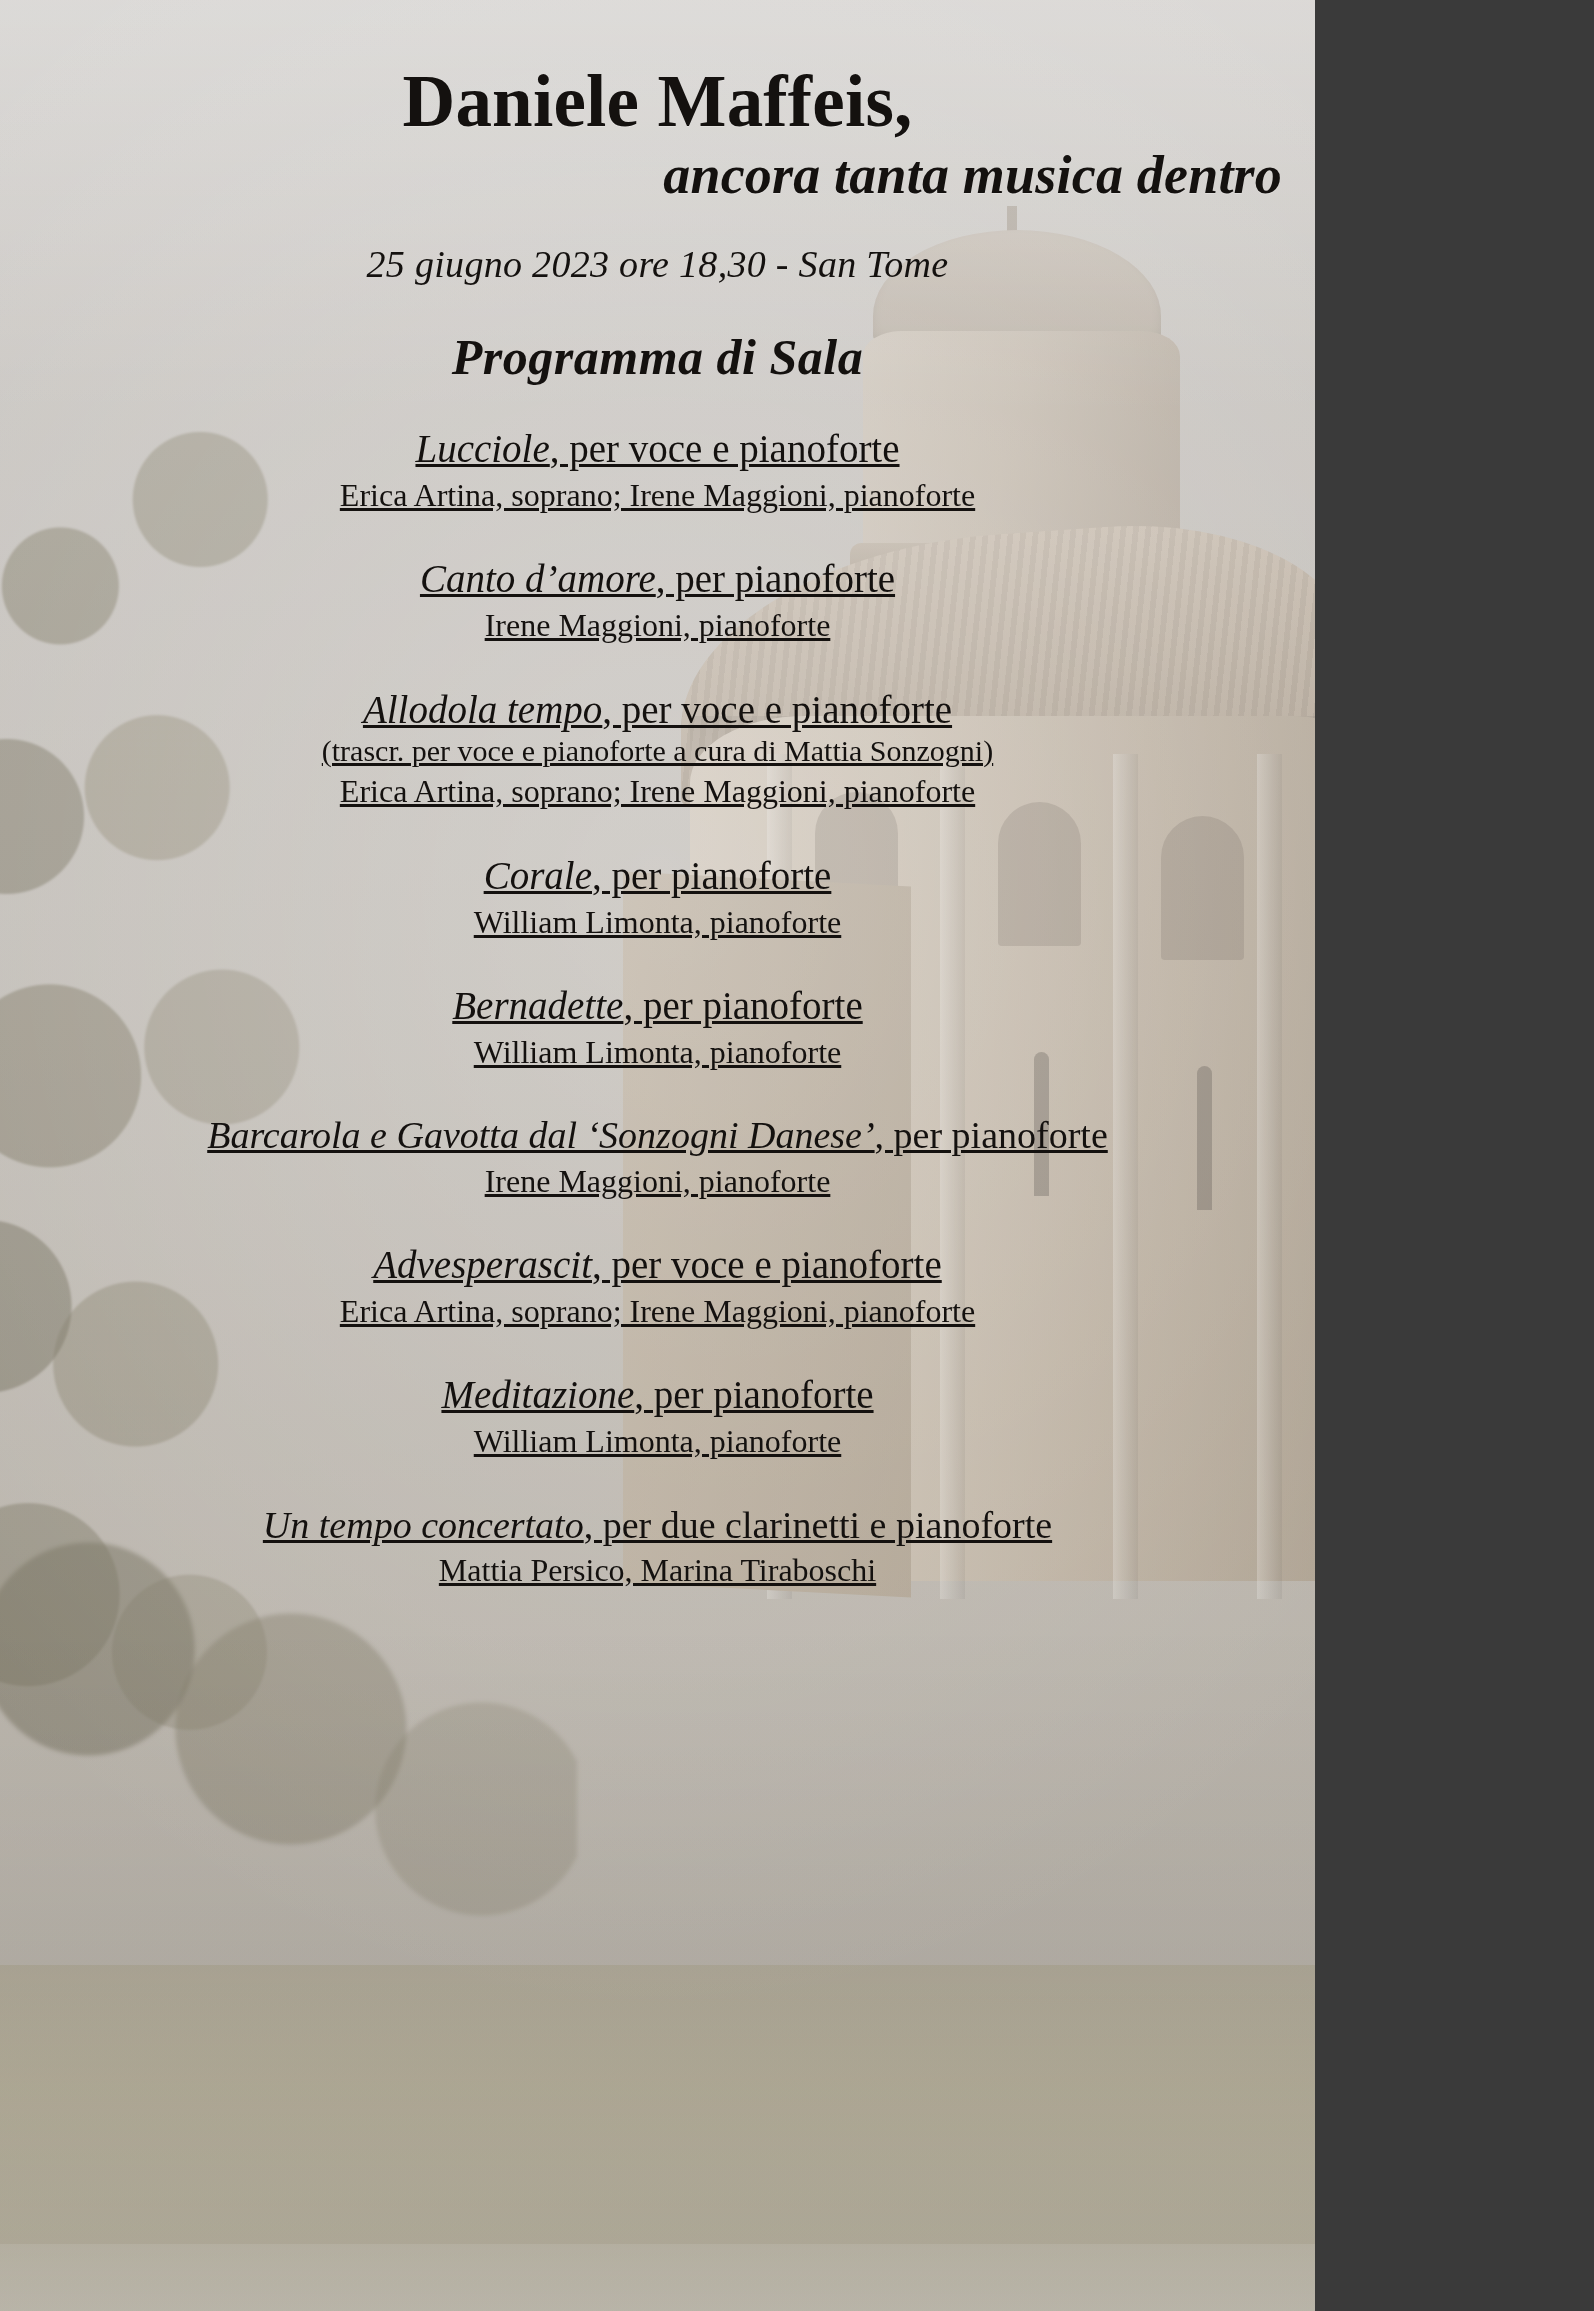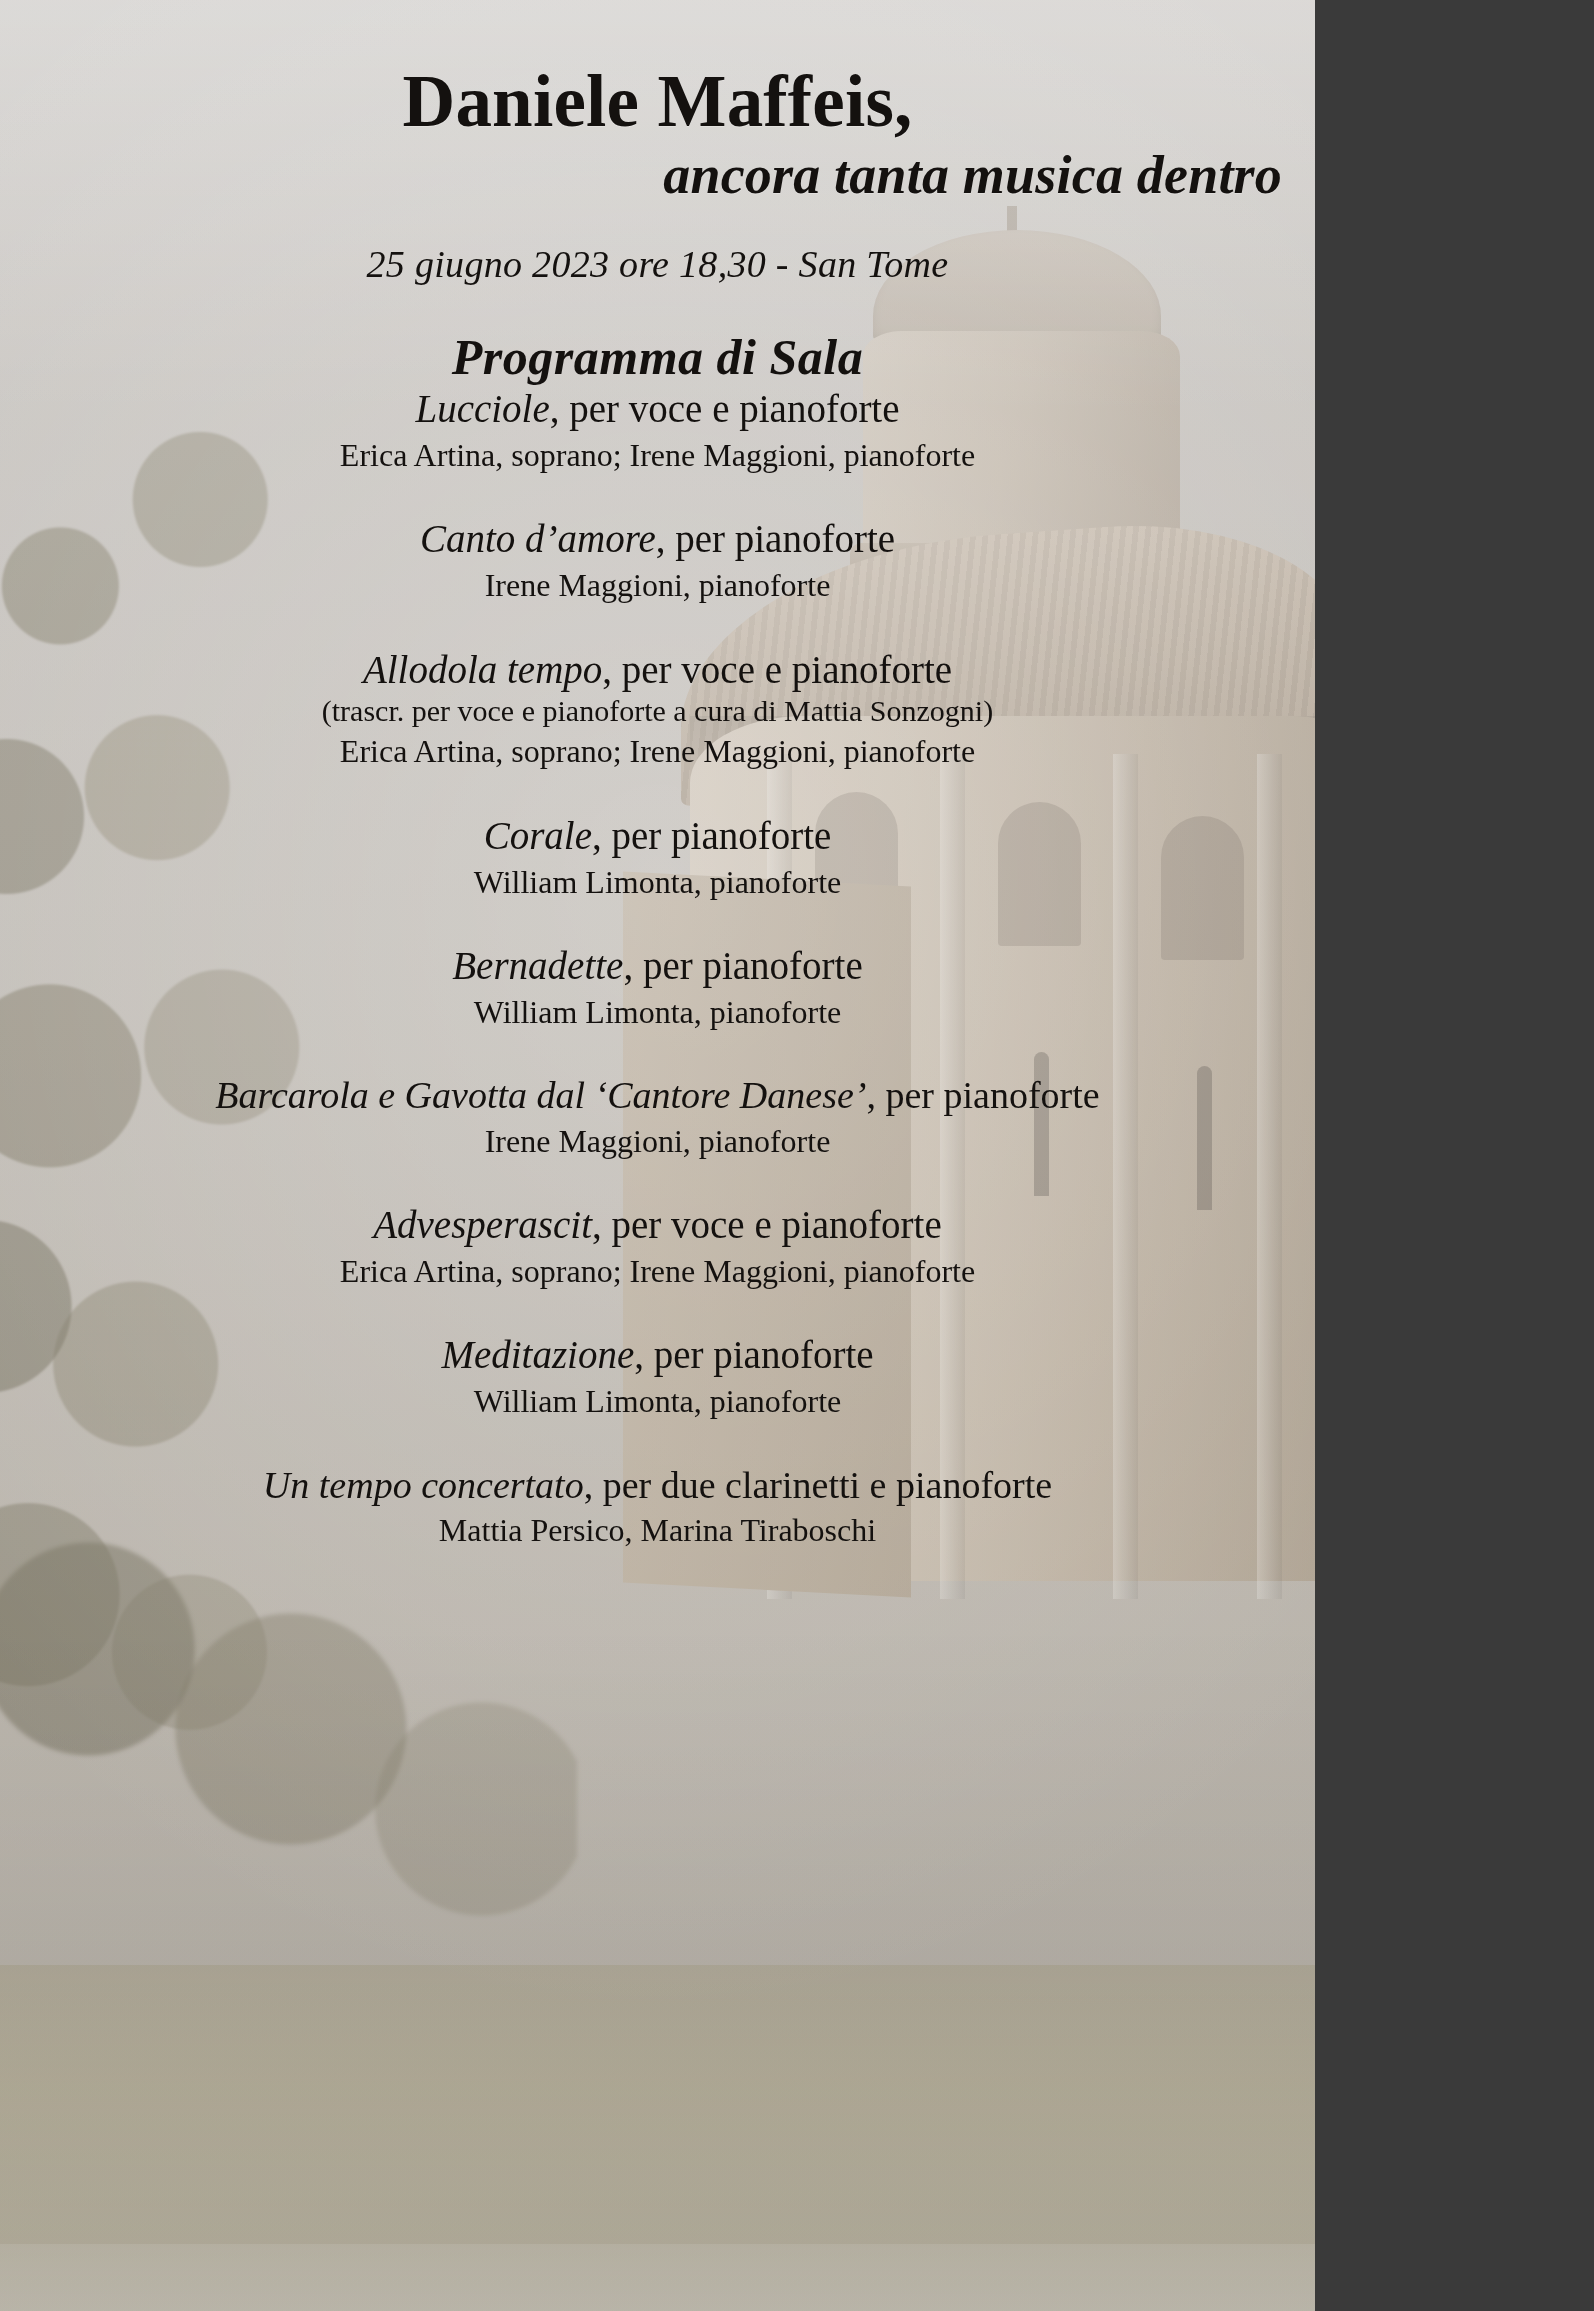--- a/index.html
+++ b/index.html
@@ -232,20 +232,22 @@
     letter-spacing: 0.3px;
   }
   .section-heading {
     font-style: italic;
     font-weight: bold;
     font-size: 50px;
     margin-top: 42px;
     letter-spacing: 0.5px;
   }
   .program {
+    margin-top: 40px;
+    text-decoration: underline;
   }
   .piece {
     margin-bottom: 42px;
   }
   .piece-title {
     font-size: 39px;
     line-height: 1.18;
   }
   .piece-title .work {
     font-style: italic;
@@ -342,21 +344,21 @@
 
       <div class="piece">
         <div class="piece-title">
           <span class="work">Bernadette</span><span>, per pianoforte</span>
         </div>
         <div class="piece-performers">William Limonta, pianoforte</div>
       </div>
 
       <div class="piece wide">
         <div class="piece-title">
-          <span class="work">Barcarola e Gavotta dal ‘Cantore Danese’</span><span>, per pianoforte</span>
+          <span class="work">Barcarola e Gavotta dal ‘Sonzogni Danese’</span><span>, per pianoforte</span>
         </div>
         <div class="piece-performers">Irene Maggioni, pianoforte</div>
       </div>
 
       <div class="piece">
         <div class="piece-title">
           <span class="work">Advesperascit</span><span>, per voce e pianoforte</span>
         </div>
         <div class="piece-performers">Erica Artina, soprano; Irene Maggioni, pianoforte</div>
       </div>

